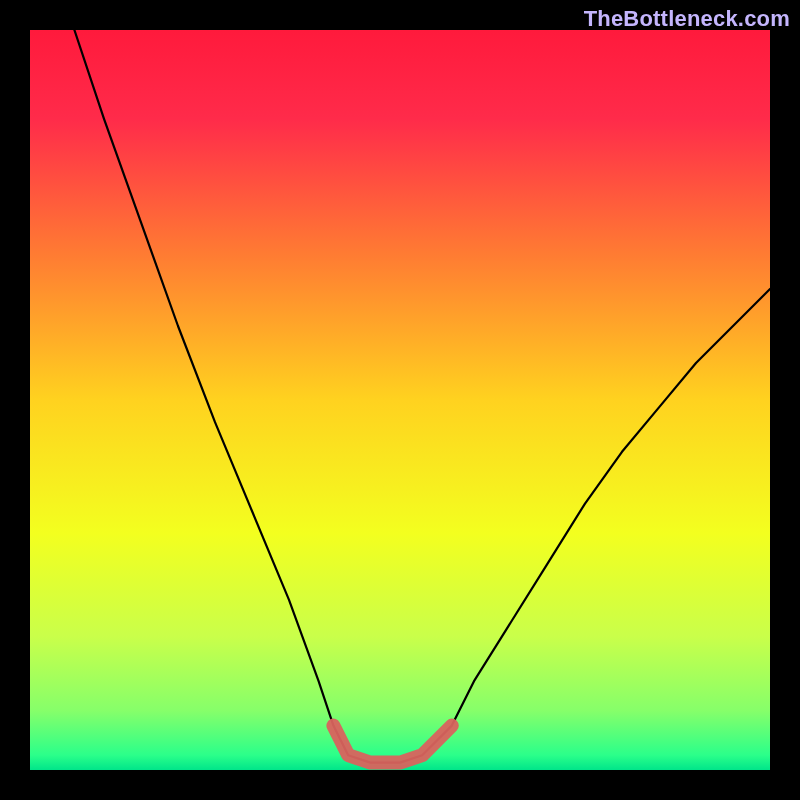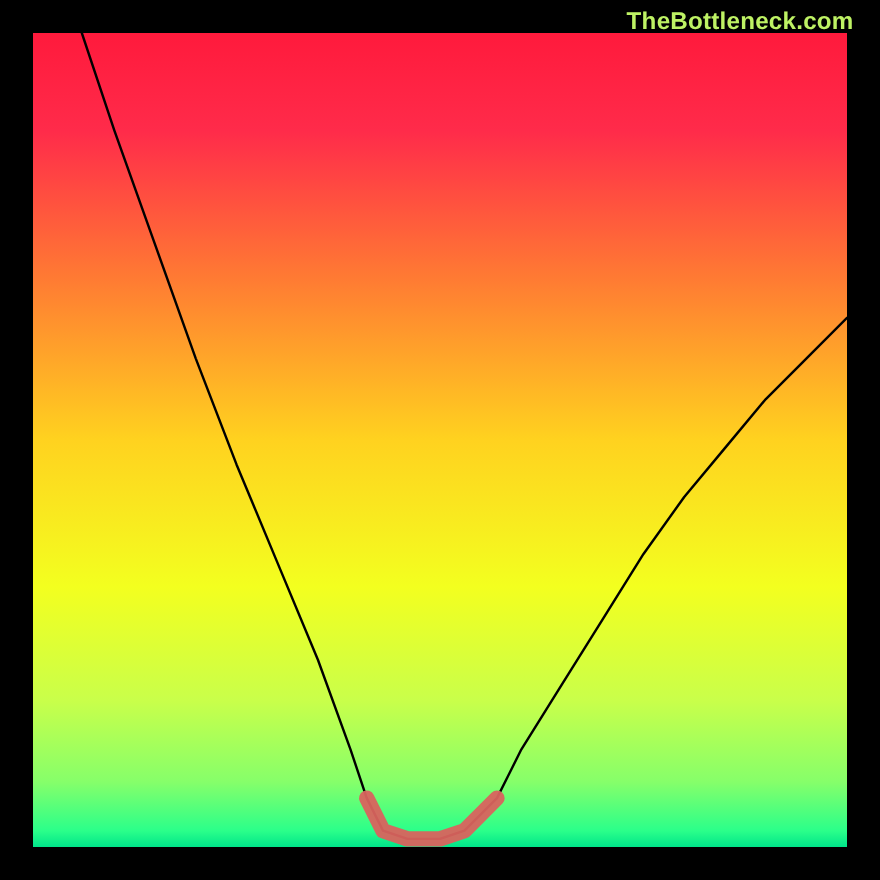--- a/index.html
+++ b/index.html
@@ -22,25 +22,25 @@
     position: absolute;
     left: 30px;
     top: 30px;
     width: 740px;
     height: 740px;
     overflow: hidden;
   }
   .watermark {
     position: absolute;
     top: 6px;
-    right: 24px;
+    right: 10px;
     font-family: Arial, Helvetica, sans-serif;
     font-size: 22px;
     font-weight: 600;
-    color: #bef264;
+    color: #c4b5fd;
     letter-spacing: 0.2px;
   }
   svg {
     display: block;
   }
 </style>
 </head>
 <body>
 
 <div class="frame">

